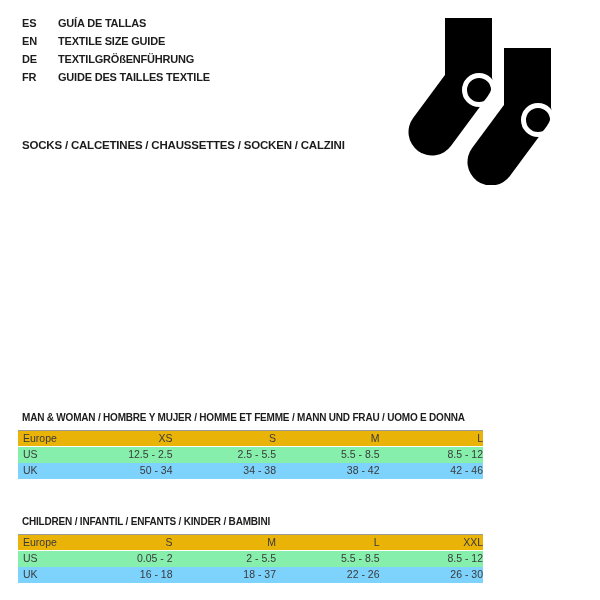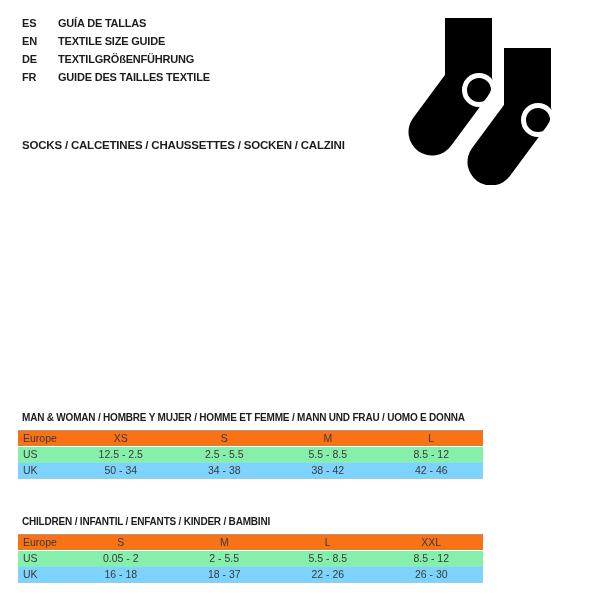--- a/index.html
+++ b/index.html
@@ -53,31 +53,31 @@
   }
   table {
     border-collapse: collapse;
     width: 465px;
     table-layout: fixed;
     font-size: 10.5px;
     color: #3a3a3a;
   }
   col.first-col { width: 51px; }
   thead tr {
-    background: #f97316;
+    background: #eab308;
     border-top: 1px solid #9a9a9a;
     border-bottom: 1px solid #ffffff;
     height: 15px;
   }
   tbody tr { height: 16px; background: #86efac; }
   tbody tr:nth-child(2) { background: #7dd3fc; }
   th, td {
     padding: 0;
     font-weight: normal;
-    text-align: center;
+    text-align: right;
     line-height: 15px;
     white-space: nowrap;
     overflow: hidden;
   }
   th:first-child, td:first-child { text-align: left; padding-left: 5px; }
 </style>
 </head>
 <body>
 
 <div class="page">

